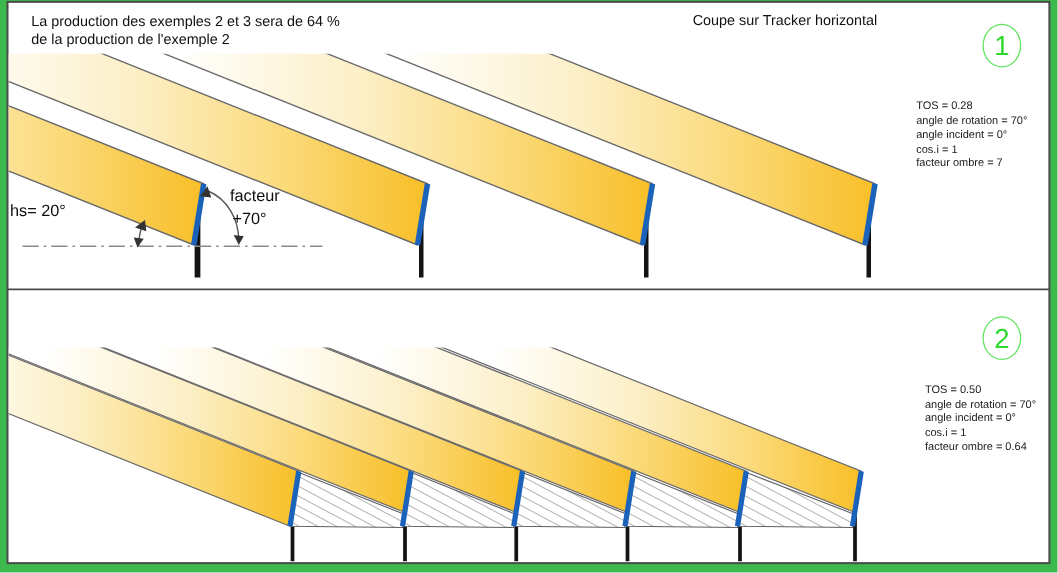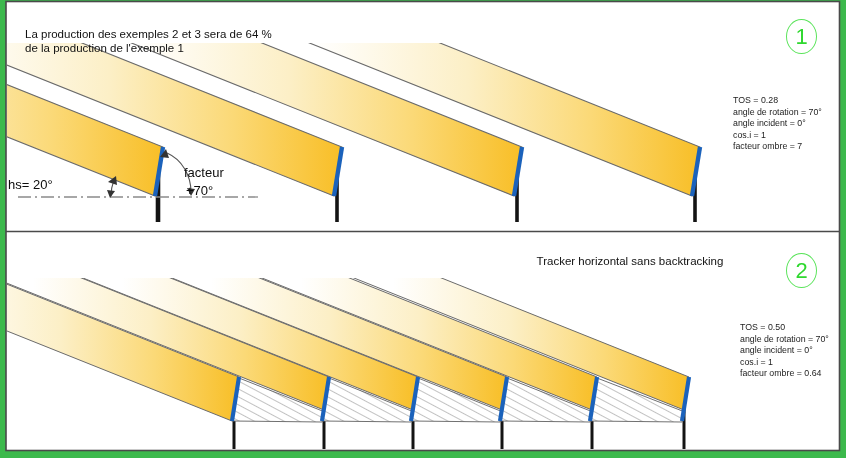--- a/index.html
+++ b/index.html
@@ -2,21 +2,21 @@
 <html><head>
 <meta charset="utf-8">
 <style>
   html,body{margin:0;padding:0;background:#e8e8e8;}
   .page{
     position:relative;width:846px;height:458px;overflow:hidden;
     font-family:"Liberation Sans", sans-serif;
     background:#3CB94C;
   }
   .page svg{position:absolute;left:0;top:0;}
-  .txt{position:absolute;color:#111;white-space:nowrap;margin-top:16px;}
+  .txt{position:absolute;color:#111;white-space:nowrap;}
   .note{left:25px;top:11px;font-size:11.5px;line-height:14px;}
   .title{font-size:11.5px;width:300px;text-align:center;}
   .t1{left:478px;top:11px;}
   .t2{left:480px;top:239px;}
   .params{font-size:8.8px;line-height:11.6px;color:#1c1c1c;}
   .p1{left:733px;top:79px;}
   .p2{left:740px;top:306px;}
   .ann{font-size:13px;color:#0d0d0d;}
   .hs{left:8px;top:161px;}
   .rot1{left:184px;top:149px;}
@@ -153,41 +153,41 @@
         <line x1="329" y1="377" x2="322" y2="421" stroke="#1B62BB" stroke-width="4.2"></line>
         <line x1="418" y1="377" x2="411" y2="421" stroke="#1B62BB" stroke-width="4.2"></line>
         <line x1="507" y1="377" x2="500" y2="421" stroke="#1B62BB" stroke-width="4.2"></line>
         <line x1="597" y1="377" x2="590" y2="421" stroke="#1B62BB" stroke-width="4.2"></line>
         <line x1="689" y1="377" x2="682" y2="421" stroke="#1B62BB" stroke-width="4.2"></line>
       </g>
     </svg>
 
   <div class="txt note">
     <div>La production des exemples 2 et 3 sera de 64 %</div>
-    <div>de la production de l'exemple 1</div>
+    <div>de la production de l'exemple 2</div>
   </div>
 
+  <div class="txt title t1">Coupe sur Tracker horizontal</div>
 
   <div class="badge b1">
     <span>1</span>
   </div>
 
   <div class="txt params p1">
     <div>TOS = 0.28</div>
     <div>angle de rotation = 70°</div>
     <div>angle incident = 0°</div>
     <div>cos.i = 1</div>
     <div>facteur ombre = 7</div>
   </div>
 
   <div class="txt ann hs">hs= 20°</div>
   <div class="txt ann rot1">facteur</div>
   <div class="txt ann rot2">+70°</div>
 
-  <div class="txt title t2">Tracker horizontal sans backtracking</div>
 
   <div class="badge b2">
     <span>2</span>
   </div>
 
   <div class="txt params p2">
     <div>TOS = 0.50</div>
     <div>angle de rotation = 70°</div>
     <div>angle incident = 0°</div>
     <div>cos.i = 1</div>

